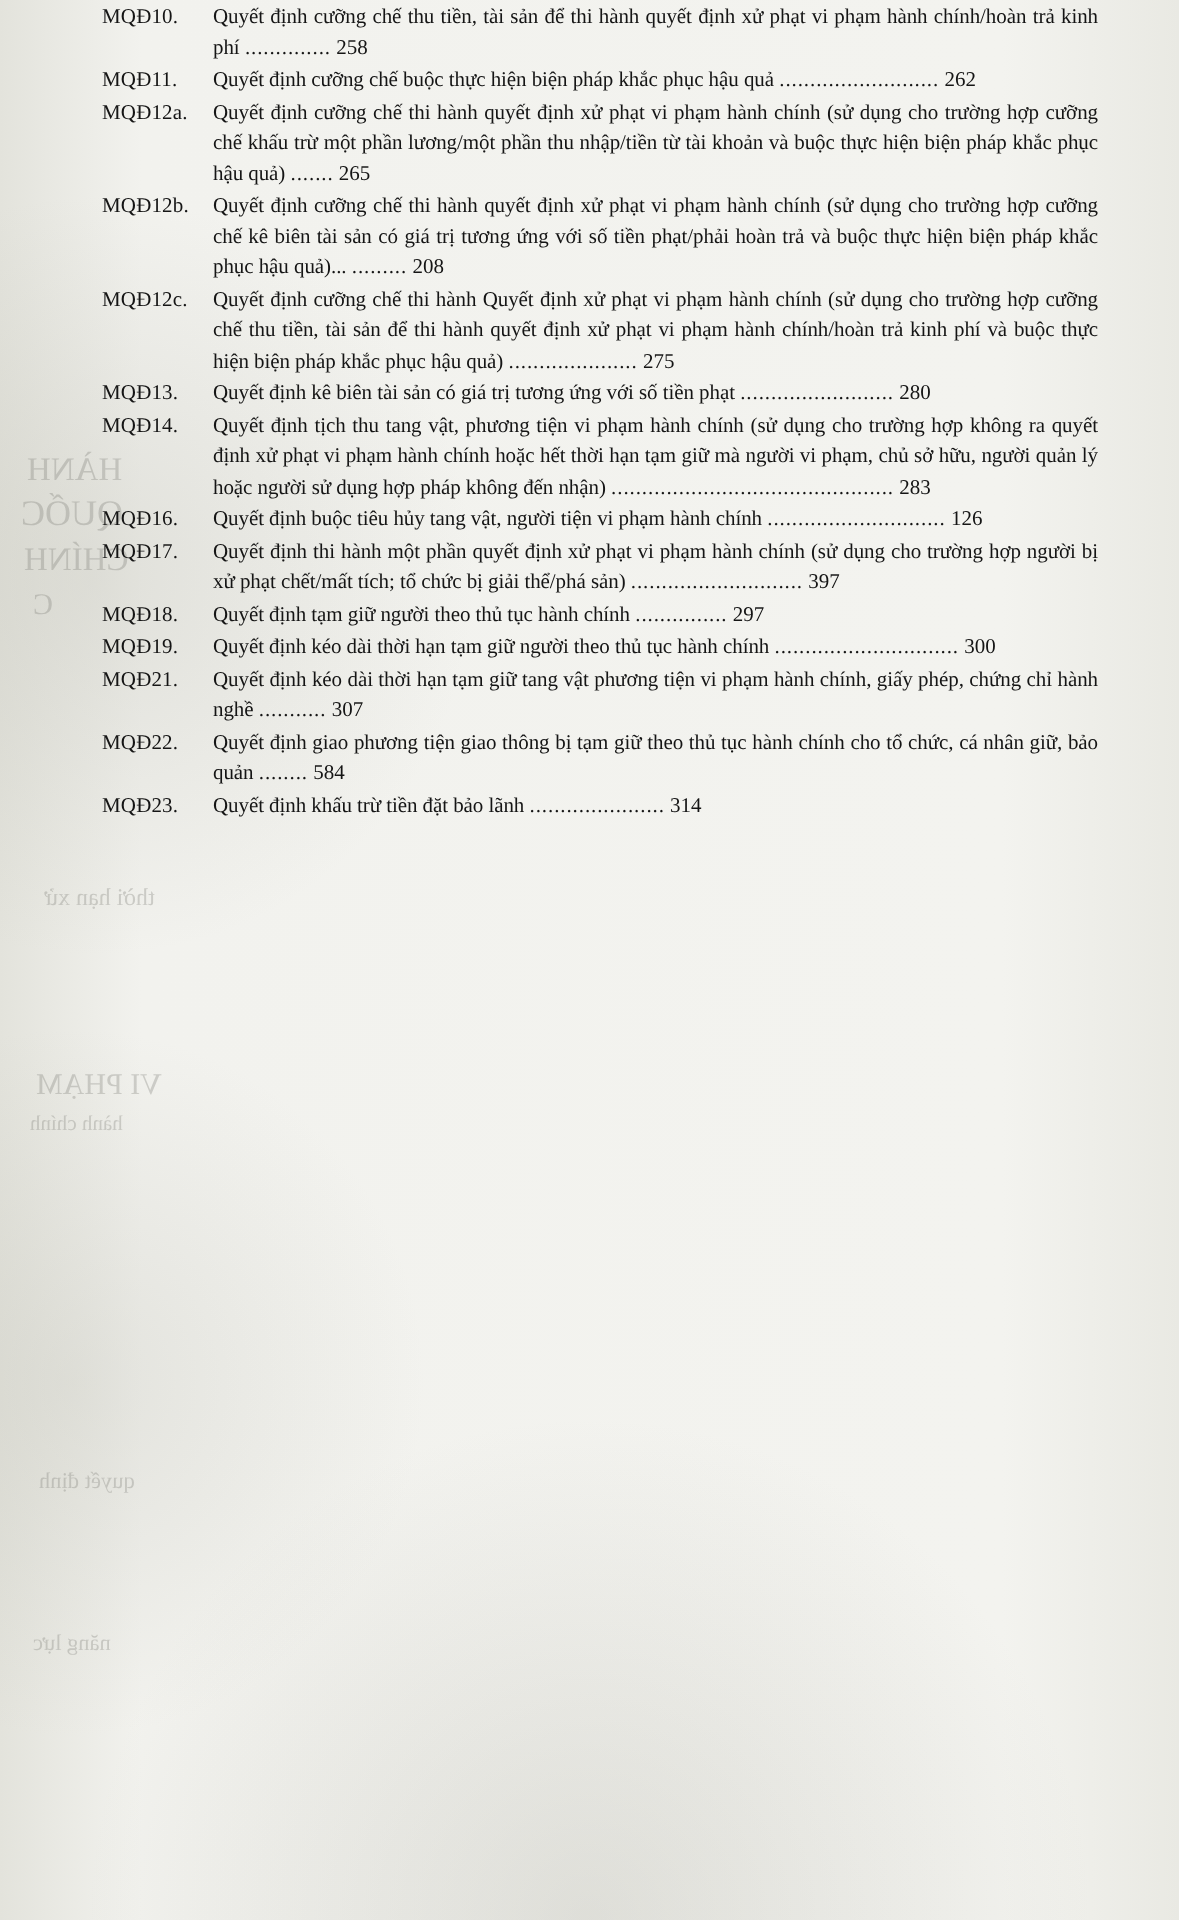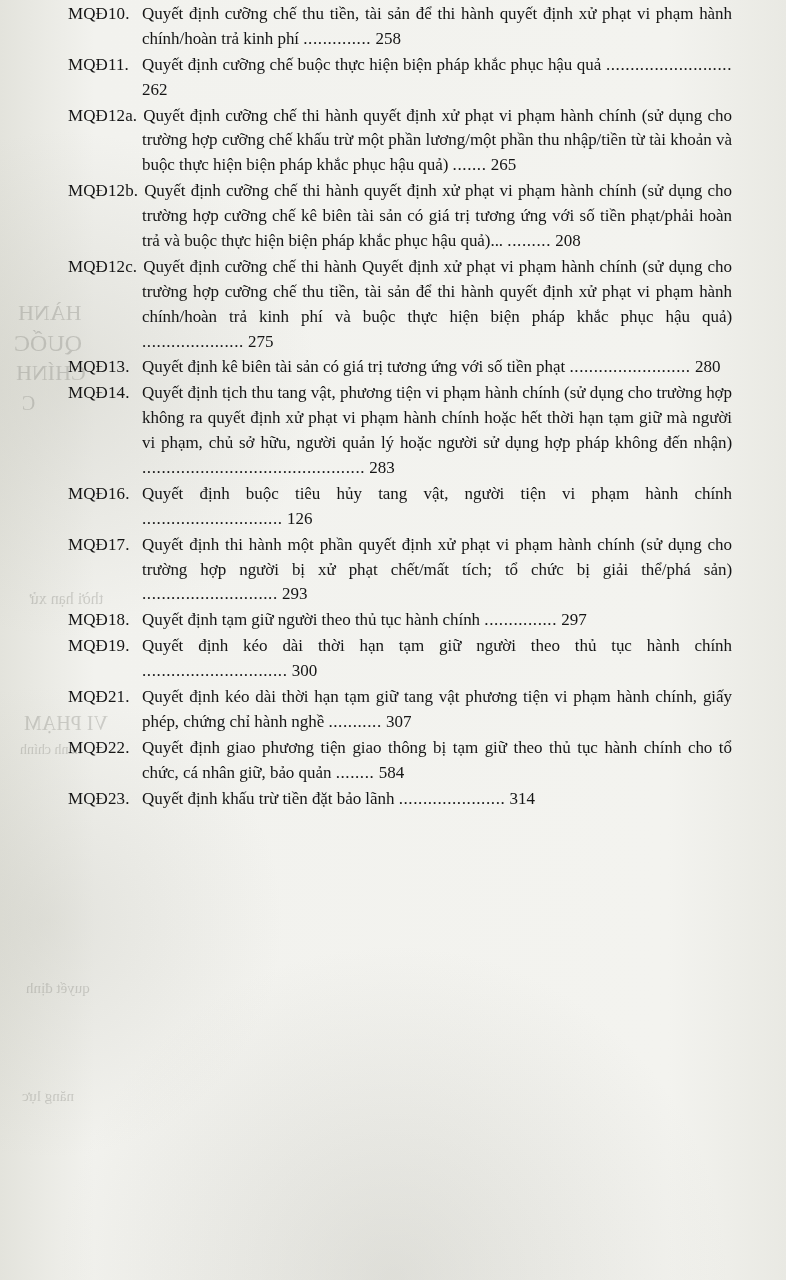--- a/index.html
+++ b/index.html
@@ -36,21 +36,21 @@
     pointer-events: none;
     user-select: none;
   }
   .toc {
     position: relative;
     padding: 6px 54px 0 68px;
     box-sizing: border-box;
   }
   .entry {
     display: block;
-    font-size: 17px;
+    font-size: 14px;
     line-height: 1.465;
     text-align: justify;
     text-justify: inter-word;
     margin: 0 0 1px 0;
     text-indent: 0;
     padding-left: 74px;
   }
   .entry .lbl {
     margin-left: -74px;
     padding-right: 6px;
@@ -90,19 +90,19 @@
 
 <div class="toc" id="toc">
     <p class="entry clipped"><span class="lbl">MQĐ10.</span><span class="txt">Quyết định cưỡng chế thu tiền, tài sản để thi hành quyết định xử phạt vi phạm hành chính/hoàn trả kinh phí</span> <span class="dots">..............</span> <span class="pg">258</span></p>
     <p class="entry"><span class="lbl">MQĐ11.</span><span class="txt">Quyết định cưỡng chế buộc thực hiện biện pháp khắc phục hậu quả</span> <span class="dots">..........................</span> <span class="pg">262</span></p>
     <p class="entry"><span class="lbl">MQĐ12a.</span><span class="txt">Quyết định cưỡng chế thi hành quyết định xử phạt vi phạm hành chính (sử dụng cho trường hợp cưỡng chế khấu trừ một phần lương/một phần thu nhập/tiền từ tài khoản và buộc thực hiện biện pháp khắc phục hậu quả)</span> <span class="dots">.......</span> <span class="pg">265</span></p>
     <p class="entry"><span class="lbl">MQĐ12b.</span><span class="txt">Quyết định cưỡng chế thi hành quyết định xử phạt vi phạm hành chính (sử dụng cho trường hợp cưỡng chế kê biên tài sản có giá trị tương ứng với số tiền phạt/phải hoàn trả và buộc thực hiện biện pháp khắc phục hậu quả)...</span> <span class="dots">.........</span> <span class="pg">208</span></p>
     <p class="entry"><span class="lbl">MQĐ12c.</span><span class="txt">Quyết định cưỡng chế thi hành Quyết định xử phạt vi phạm hành chính (sử dụng cho trường hợp cưỡng chế thu tiền, tài sản để thi hành quyết định xử phạt vi phạm hành chính/hoàn trả kinh phí và buộc thực hiện biện pháp khắc phục hậu quả)</span> <span class="dots">.....................</span> <span class="pg">275</span></p>
     <p class="entry"><span class="lbl">MQĐ13.</span><span class="txt">Quyết định kê biên tài sản có giá trị tương ứng với số tiền phạt</span> <span class="dots">.........................</span> <span class="pg">280</span></p>
     <p class="entry"><span class="lbl">MQĐ14.</span><span class="txt">Quyết định tịch thu tang vật, phương tiện vi phạm hành chính (sử dụng cho trường hợp không ra quyết định xử phạt vi phạm hành chính hoặc hết thời hạn tạm giữ mà người vi phạm, chủ sở hữu, người quản lý hoặc người sử dụng hợp pháp không đến nhận)</span> <span class="dots">..............................................</span> <span class="pg">283</span></p>
     <p class="entry"><span class="lbl">MQĐ16.</span><span class="txt">Quyết định buộc tiêu hủy tang vật, người tiện vi phạm hành chính</span> <span class="dots">.............................</span> <span class="pg">126</span></p>
-    <p class="entry"><span class="lbl">MQĐ17.</span><span class="txt">Quyết định thi hành một phần quyết định xử phạt vi phạm hành chính (sử dụng cho trường hợp người bị xử phạt chết/mất tích; tổ chức bị giải thể/phá sản)</span> <span class="dots">............................</span> <span class="pg">293</span></p>
+    <p class="entry"><span class="lbl">MQĐ17.</span><span class="txt">Quyết định thi hành một phần quyết định xử phạt vi phạm hành chính (sử dụng cho trường hợp người bị xử phạt chết/mất tích; tổ chức bị giải thể/phá sản)</span> <span class="dots">............................</span> <span class="pg">397</span></p>
     <p class="entry"><span class="lbl">MQĐ18.</span><span class="txt">Quyết định tạm giữ người theo thủ tục hành chính</span> <span class="dots">...............</span> <span class="pg">297</span></p>
     <p class="entry"><span class="lbl">MQĐ19.</span><span class="txt">Quyết định kéo dài thời hạn tạm giữ người theo thủ tục hành chính</span> <span class="dots">..............................</span> <span class="pg">300</span></p>
     <p class="entry"><span class="lbl">MQĐ21.</span><span class="txt">Quyết định kéo dài thời hạn tạm giữ tang vật phương tiện vi phạm hành chính, giấy phép, chứng chỉ hành nghề</span> <span class="dots">...........</span> <span class="pg">307</span></p>
     <p class="entry"><span class="lbl">MQĐ22.</span><span class="txt">Quyết định giao phương tiện giao thông bị tạm giữ theo thủ tục hành chính cho tổ chức, cá nhân giữ, bảo quản</span> <span class="dots">........</span> <span class="pg">584</span></p>
     <p class="entry"><span class="lbl">MQĐ23.</span><span class="txt">Quyết định khấu trừ tiền đặt bảo lãnh</span> <span class="dots">......................</span> <span class="pg">314</span></p>
   </div>
 
 </body></html>

